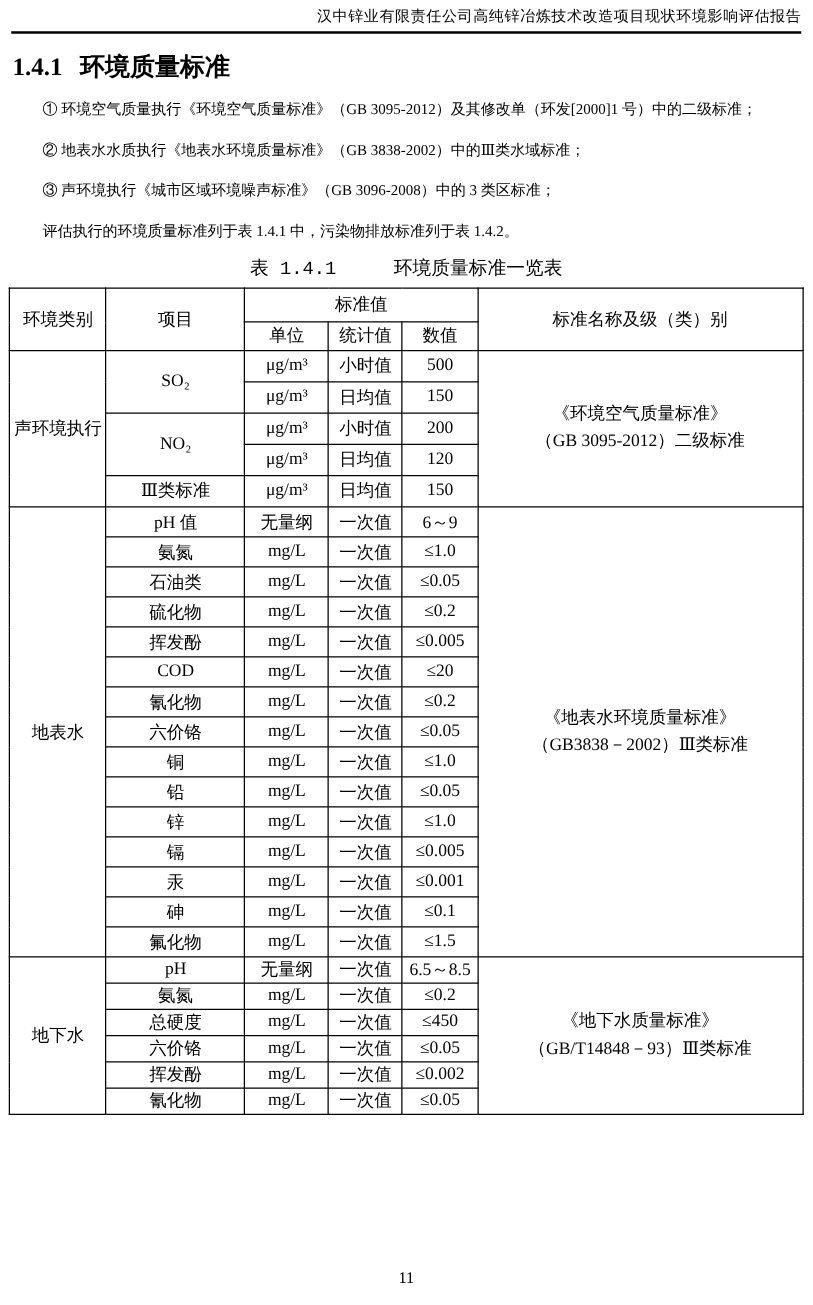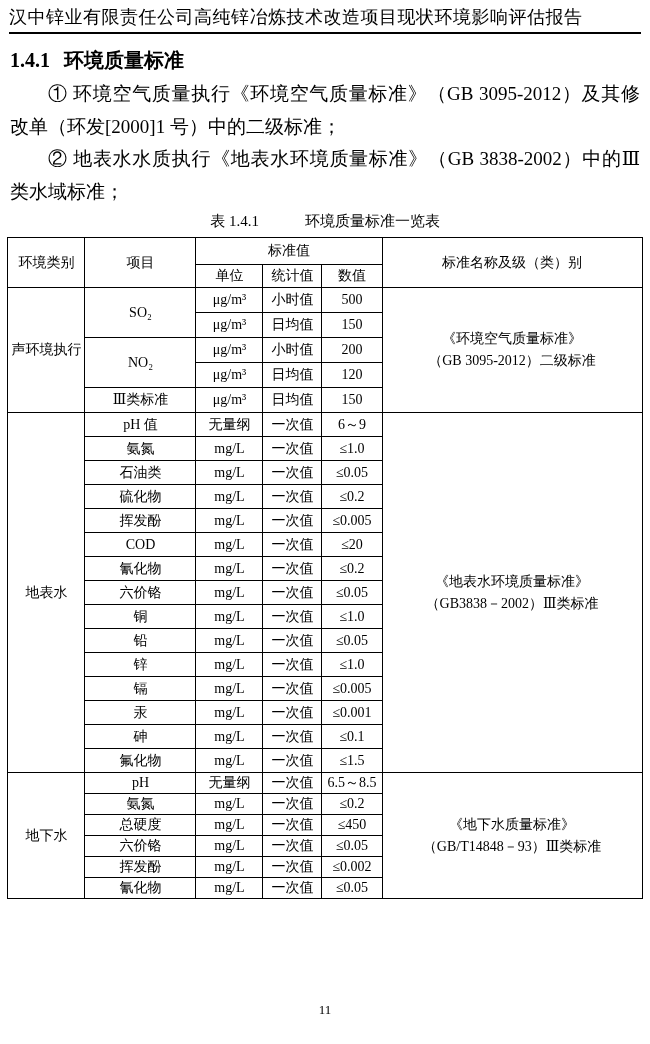--- a/index.html
+++ b/index.html
@@ -7,83 +7,85 @@
   .page {
     width: 650px; height: 1044px;
     background: #ffffff; color: #000000;
     font-family: "Liberation Serif", "DejaVu Serif", serif;
     position: relative; overflow: hidden;
   }
   .running-header {
     margin: 0 9px;
     padding: 5px 0 3px 0;
     border-bottom: 2px solid #000000;
-    text-align: left;
-    font-size: 18px;
+    text-align: right;
+    font-size: 12px;
     letter-spacing: 0.5px;
   }
   .section-heading {
     margin: 13px 10px 0 10px;
     font-size: 20px;
     font-weight: bold;
   }
   .section-heading .sec-num { margin-right: 14px; letter-spacing: 0; }
   .body-text { margin: 4px 10px 0 10px; }
   .body-text p {
-    font-size: 19px;
+    font-size: 12px;
     line-height: 32.5px;
     text-align: justify;
     text-indent: 2em;
   }
   .table-caption {
     text-align: center;
     font-size: 15px;
     margin: 4px 0 6px 0;
   }
-  .table-caption .cap-label { margin-right: 46px; }
+  .table-caption .cap-label { margin-right: 46px; font-family: Liberation Mono, monospace; }
   table.std {
     border-collapse: collapse;
     margin: 0 auto;
     table-layout: fixed;
     width: 634px;
     border: 1.5px solid #000000;
   }
   table.std td {
     border: 1px solid #000000;
     text-align: center;
     vertical-align: middle;
     font-size: 14px;
     padding: 0 2px;
     overflow: hidden;
   }
   table.std thead tr.h1 { height: 27px; }
   table.std thead tr.h2 { height: 23px; }
   .std-name-line { line-height: 22px; }
   .page-number {
     position: absolute;
-    bottom: 26px; left: 0;
+    bottom: 14px; left: 0;
     width: 100%;
     text-align: center;
     font-size: 13px;
   }
 </style>
 </head>
 <body>
 
 <div class="page">
 
   <div class="running-header">汉中锌业有限责任公司高纯锌冶炼技术改造项目现状环境影响评估报告</div>
 
   <h2 class="section-heading">
     <span class="sec-num">1.4.1</span><span>环境质量标准</span>
   </h2>
 
   <div class="body-text">
     <p>① 环境空气质量执行《环境空气质量标准》（GB 3095-2012）及其修改单（环发[2000]1 号）中的二级标准；</p>
     <p>② 地表水水质执行《地表水环境质量标准》（GB 3838-2002）中的Ⅲ类水域标准；</p>
+    <p>③ 声环境执行《城市区域环境噪声标准》（GB 3096-2008）中的 3 类区标准；</p>
+    <p>评估执行的环境质量标准列于表 1.4.1 中，污染物排放标准列于表 1.4.2。</p>
   </div>
 
   <div class="table-caption">
     <span class="cap-label">表 1.4.1</span><span>环境质量标准一览表</span>
   </div>
 
   <table class="std">
     <colgroup>
       <col style="width:77px">
       <col style="width:111px">

